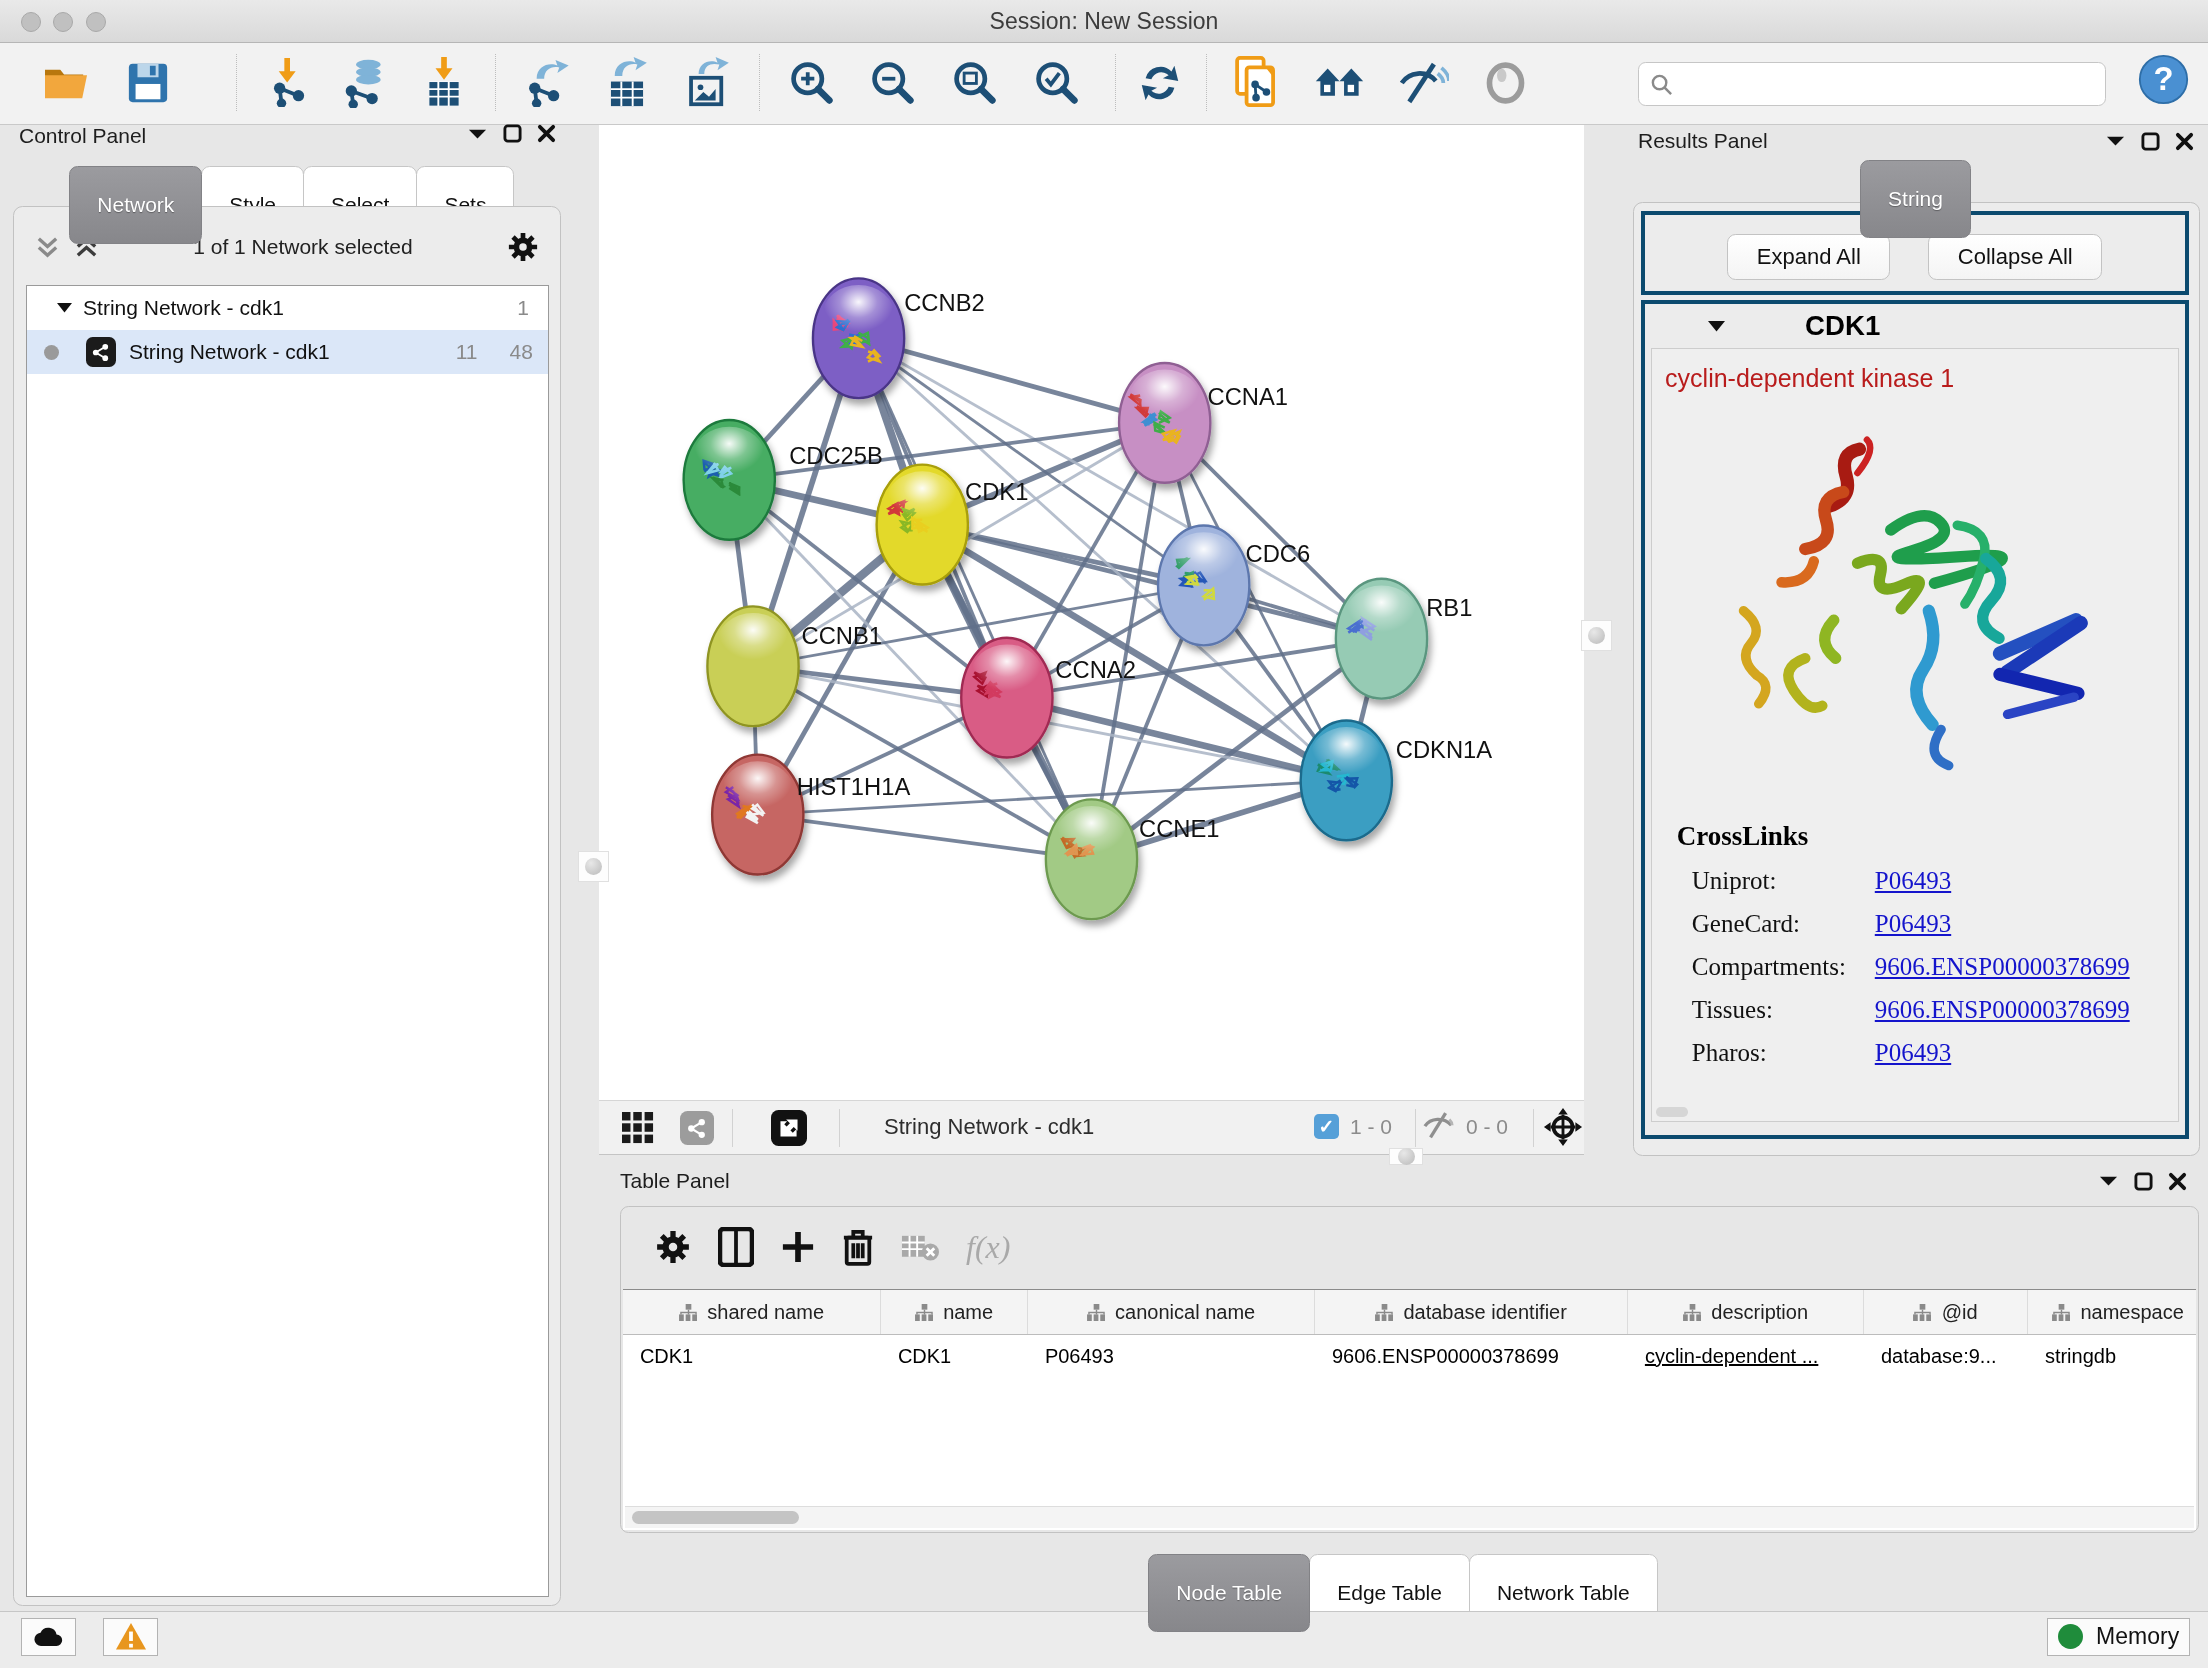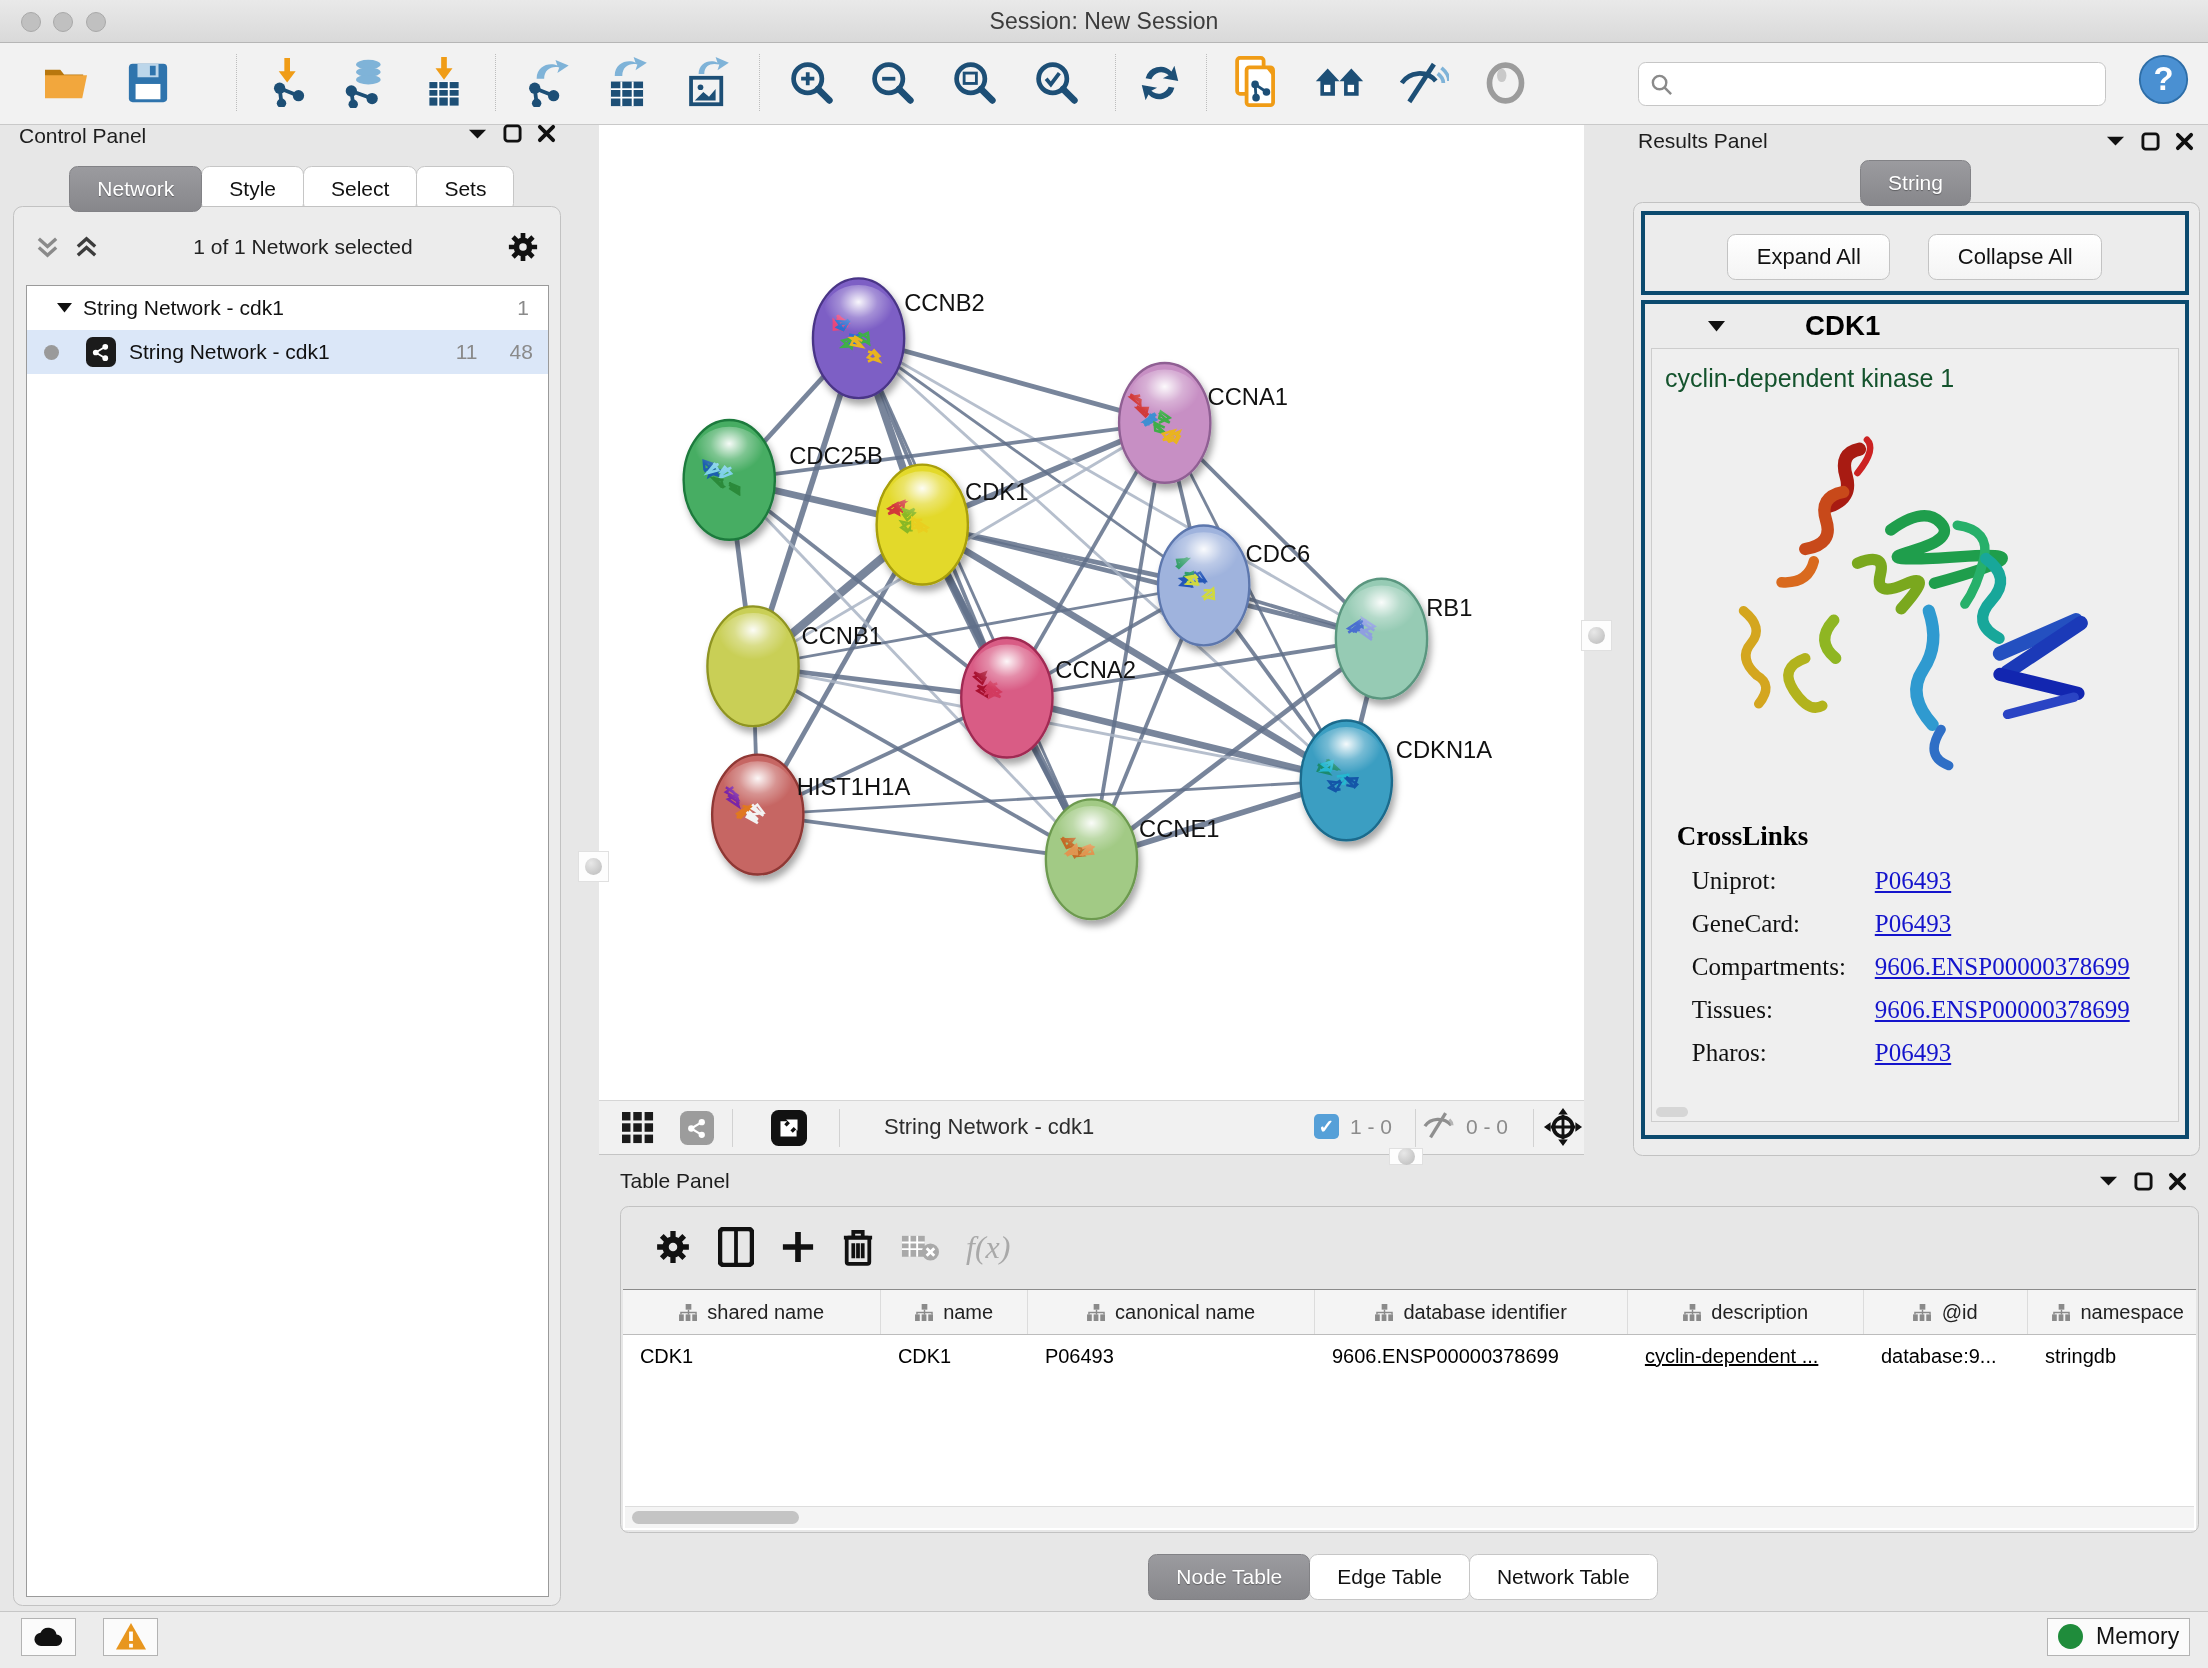--- a/index.html
+++ b/index.html
@@ -18,21 +18,21 @@
   .tbsep{position:absolute;top:11.4px;width:0;height:57px;border-left:1.9px dotted #bdbdbd;}
   .searchbox{position:absolute;left:1638px;top:19px;width:468px;height:44px;background:#fff;
     border:1px solid #c6c6c6;border-radius:7.6px;display:flex;align-items:center;padding-left:9.5px;box-sizing:border-box;}
   .searchbox input{border:none;outline:none;font-size:20px;flex:1;background:transparent;}
   
   .ptitle{font-size:21px;color:#1d1d1d;}
   .pctl{display:flex;gap:15px;align-items:center;}
   .pctl svg{display:block;}
   .seg{display:flex;}
   .seg .tab{background:#fff;border:1px solid #c6c6c6;height:44px;line-height:44px;
-    padding:0 27px;font-size:21px;color:#111;border-radius:8.6px;margin-left:-1px;position:relative;}
+    padding:16px 27px;font-size:21px;color:#111;border-radius:8.6px;margin-left:-1px;position:relative;}
   .seg .tab.sel{background:linear-gradient(#9b9b9f,#87878b);color:#fff;border-color:#828286;
     text-shadow:0 1px 1px rgba(0,0,0,.35);z-index:2;}
   .box{background:#ececec;border:1px solid #c2c2c2;border-radius:9.5px;box-sizing:border-box;}
   
   .tree{position:absolute;left:11.4px;right:11.4px;top:78px;bottom:7.6px;background:#fff;border:1px solid #9a9a9a;}
   .trow{display:flex;align-items:center;height:44px;font-size:21px;color:#111;}
   .trow.sel{background:#dbe7f8;}
   .cnt{color:#8a8a8a;}
   .shareic{width:30px;height:30px;border-radius:6.7px;background:#1b1b1b;display:flex;align-items:center;justify-content:center;}
   
@@ -660,21 +660,21 @@
         </div>
       </div>
       <div class="rp-inner" style="top:97px;height:839px;">
         <div style="display:flex;align-items:center;height:44px;">
           <svg width="17" height="12.4" style="margin-left:63px" viewBox="0 0 18 13">
               <path d="M0 1l9 11L18 1z" fill="#111"></path>
             </svg>
           <span style="font-size:27.6px;font-weight:bold;margin-left:80px">CDK1</span>
         </div>
         <div class="cdk-inner">
-          <div style="font-size:25px;color:#14532d;margin:15px 0 0 13.3px">cyclin-dependent kinase 1</div>
+          <div style="font-size:25px;color:#b91c1c;margin:15px 0 0 13.3px">cyclin-dependent kinase 1</div>
           <svg width="399" height="380" viewBox="0 0 420 400" style="display:block;margin:23px auto 0">
             <g fill="none" stroke-linecap="round">
               <path d="M150 60q20-25 10-35" stroke="#cc2222" stroke-width="7"></path>
               <path d="M120 95q25-8 18-32t14-28" stroke="#a81b12" stroke-width="14"></path>
               <path d="M95 140q30-5 22-30t18-30" stroke="#c8491a" stroke-width="13"></path>
               <path d="M70 175q28 2 34-22" stroke="#d96a1e" stroke-width="11"></path>
               <path d="M30 205q22 18 8 34t6 34q18 10 2 30" stroke="#d4a61f" stroke-width="10"></path>
               <path d="M95 255q-28 10-12 34t30 16" stroke="#b2b31d" stroke-width="11"></path>
               <path d="M125 215q-20 22 2 40" stroke="#8fb622" stroke-width="12"></path>
               <path d="M150 155q30-12 24 12t26 10t-4 26" stroke="#7aa81e" stroke-width="12"></path>

